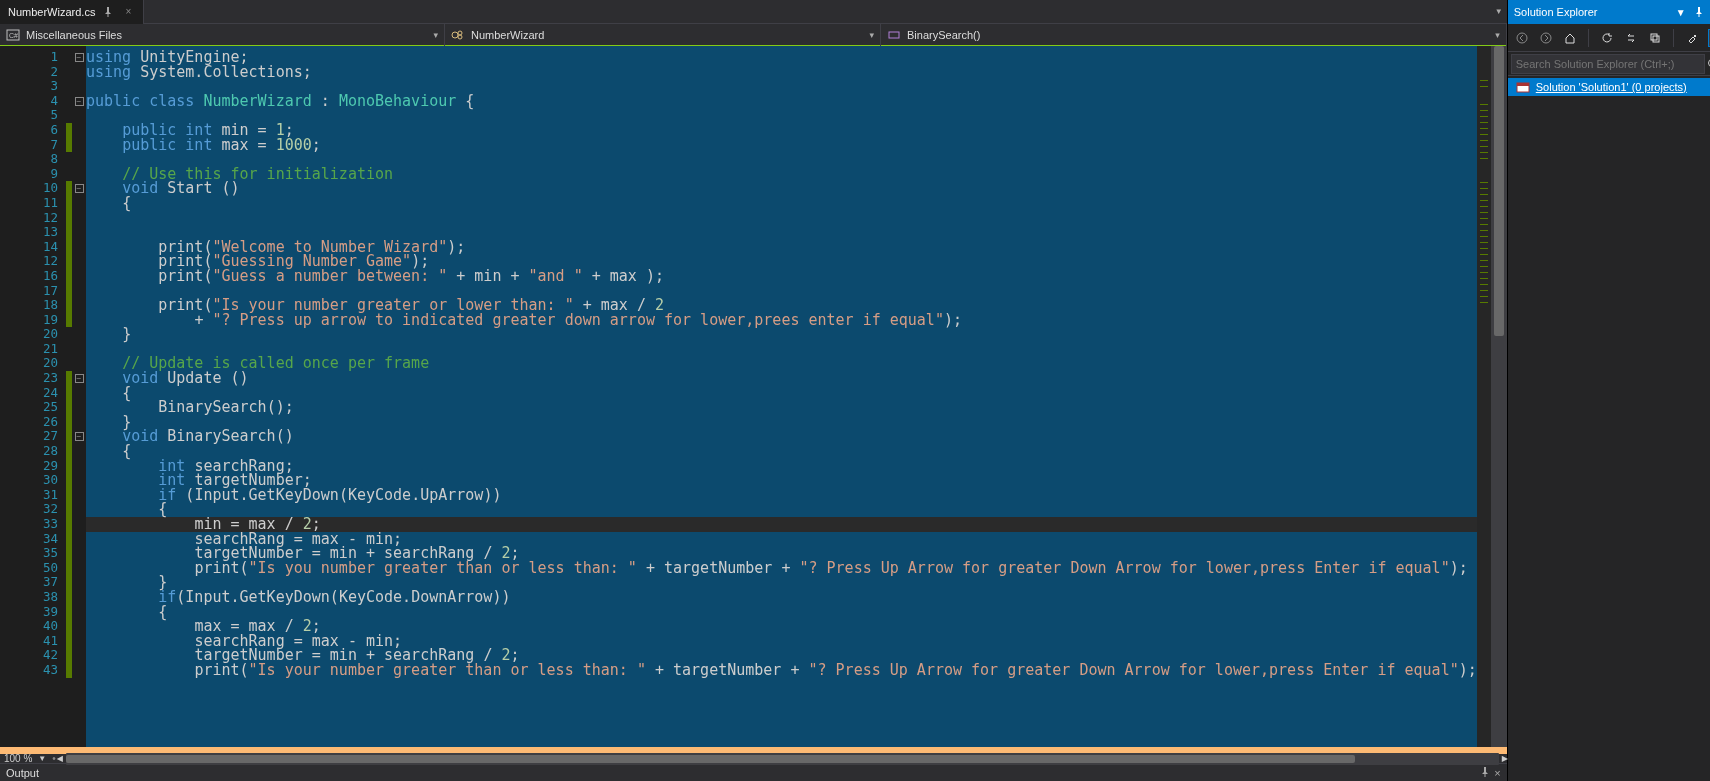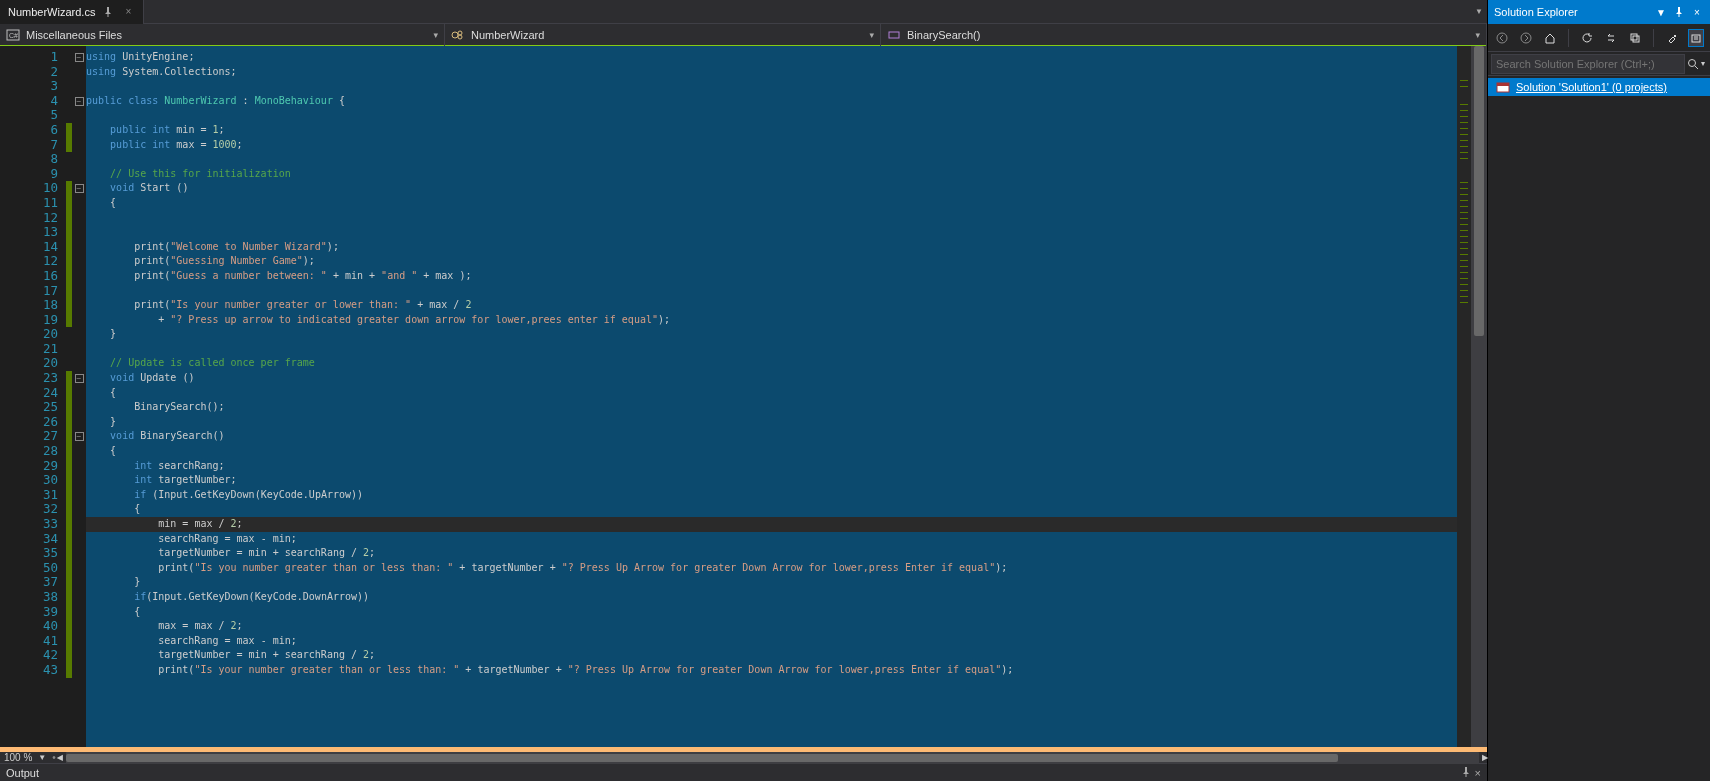--- a/index.html
+++ b/index.html
@@ -21,30 +21,30 @@
   .combo1{flex:0 0 436px;}
   .combo2{flex:1;}
   
   .editor { flex:1; display:flex; position:relative; overflow:hidden;}
   .gutter { width:66px; background:#1e1e1e; text-align:right; padding-right:8px; color:#2b91af; font-family:Consolas,monospace; font-size:12.5px; line-height:14.6px; padding-top:4px;}
   .fold { width:14px; background:#1e1e1e; padding-top:4px; font-family:Consolas,monospace; font-size:10px; line-height:14.6px; color:#888;}
   .fold div{height:14.6px; display:flex; align-items:center; justify-content:center;}
   .change { width:6px; background:#1e1e1e; padding-top:4px;}
   .change div{height:14.6px;}
   .chG{background:#577b00;}
-  .code { flex:1; font-family:Consolas,monospace; font-size:10px; line-height:14.6px; padding-top:4px; white-space:pre; overflow:hidden; }
+  .code { flex:1; font-family:Consolas,monospace; font-size:15px; line-height:14.6px; padding-top:4px; white-space:pre; overflow:hidden; }
   .code .line{height:14.6px;}
   .hlrow{background:#2a2a2a;}
   .kw{color:#569cd6;} .typ{color:#4ec9b0;} .str{color:#d69d85;} .cmt{color:#57a64a;} .num{color:#b5cea8;} .id{color:#cdcdcd;} .pun{color:#cdcdcd;}
   .vsb { width:16px; background:#3e3e42; position:relative;}
   .vsb .th{position:absolute;left:3px;right:3px;top:0;height:290px;background:#686868;border-radius:2px;}
   .ovmap{width:14px;background:#262626;position:relative;}
   .ovmap .m{position:absolute;left:3px;right:3px;height:1px;background:#577b00;}
   
-  .scalebar{height:16px;display:flex;align-items:center;background:#2d2d30;border-top:5px solid #fdba74;padding:0 4px;gap:6px;color:#ccc;font-size:10px;}
+  .scalebar{height:16px;display:flex;align-items:center;background:#2d2d30;border-top:7px solid #fdba74;padding:0 4px;gap:6px;color:#ccc;font-size:10px;}
   .scalebar .tri2{font-size:8px;}
   .hsb{flex:1;height:12px;background:#3e3e42;position:relative;margin:0 4px;border-radius:1px;}
   .hsb .th{position:absolute;left:0;top:2px;bottom:2px;width:90%;background:#686868;border-radius:2px;}
   .hsb .arr{position:absolute;top:0;bottom:0;width:12px;display:flex;align-items:center;justify-content:center;color:#ccc;font-size:8px;}
   .outbar{height:18px;background:#2d2d30;border-top:1px solid #3f3f46;display:flex;align-items:center;padding:0 6px;color:#ddd;font-size:11px;}
   .outbar .righticons{margin-left:auto;display:flex;gap:4px;color:#aaa;}
   
   .se-title{height:24px;background:#007acc;color:#fff;display:flex;align-items:center;padding:0 6px;font-size:11px;}
   .se-title .icons{margin-left:auto;display:flex;gap:4px;}
   .se-title .wic{width:14px;height:14px;display:flex;align-items:center;justify-content:center;font-size:10px;color:#fff;}

